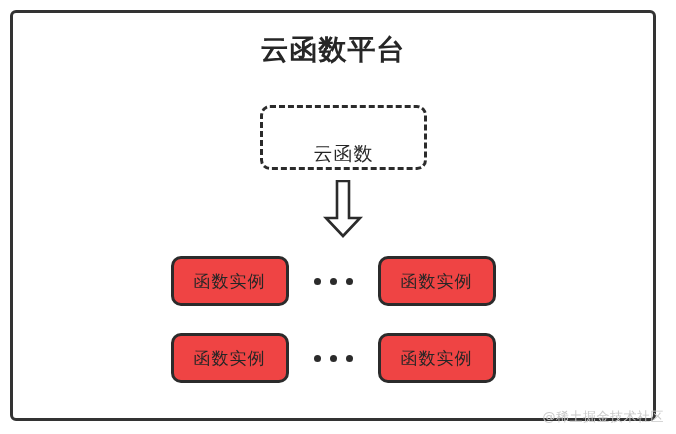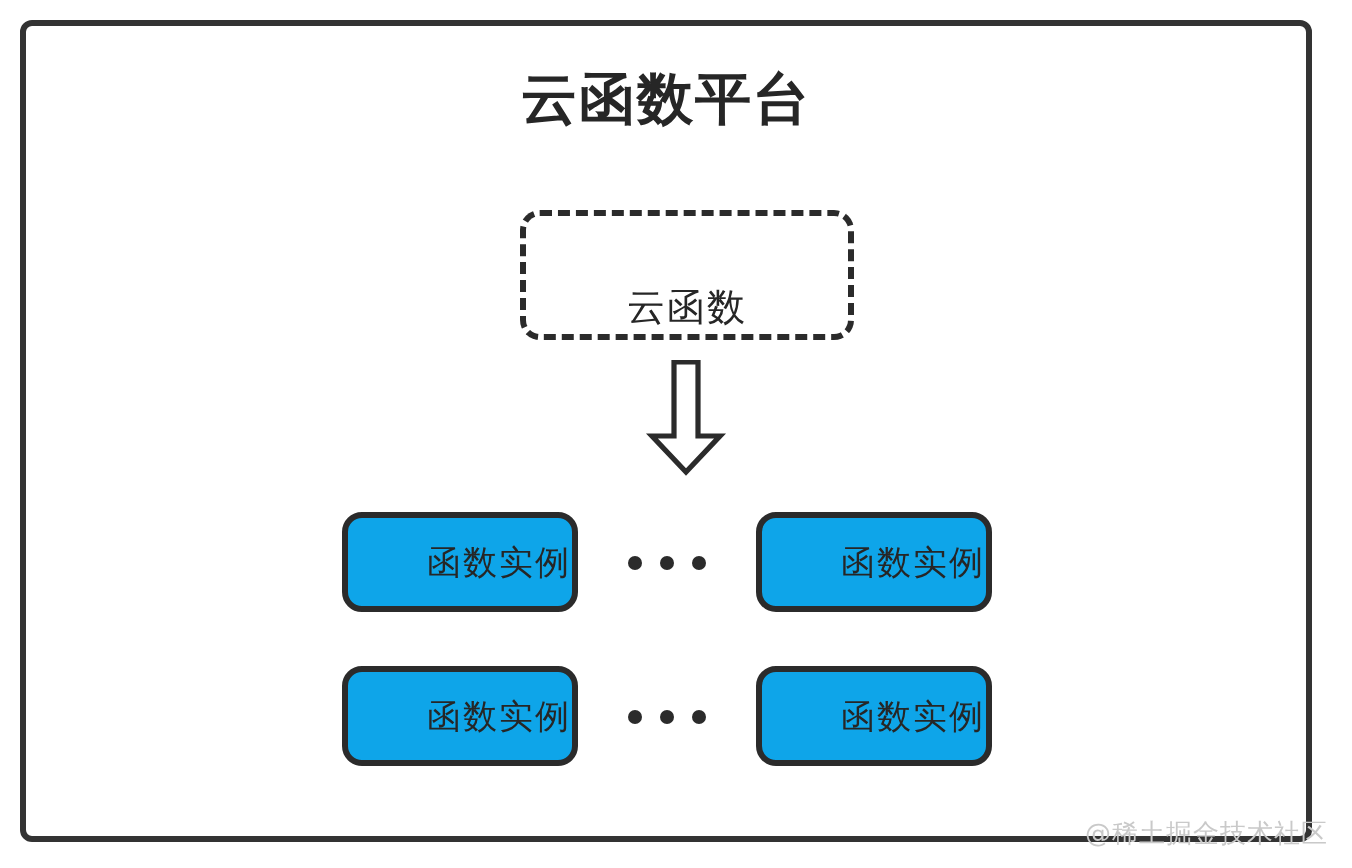--- a/index.html
+++ b/index.html
@@ -84,24 +84,24 @@
   }
   #instance-row-1 { top: 243px; }
   #instance-row-2 { top: 320px; }
 
   .instance-box {
     box-sizing: border-box;
     width: 118px;
     height: 50px;
     border: 3px solid #2b2b2b;
     border-radius: 10px;
-    background: #0ea5e9;
+    background: #ef4444;
     display: flex;
     align-items: center;
-    justify-content: flex-end;
+    justify-content: center;
   }
   .instance-box .box-label {
     font-size: 17px;
     color: #262626;
     letter-spacing: 1px;
   }
 
   .ellipsis-dots {
     width: 89px;
     display: flex;

